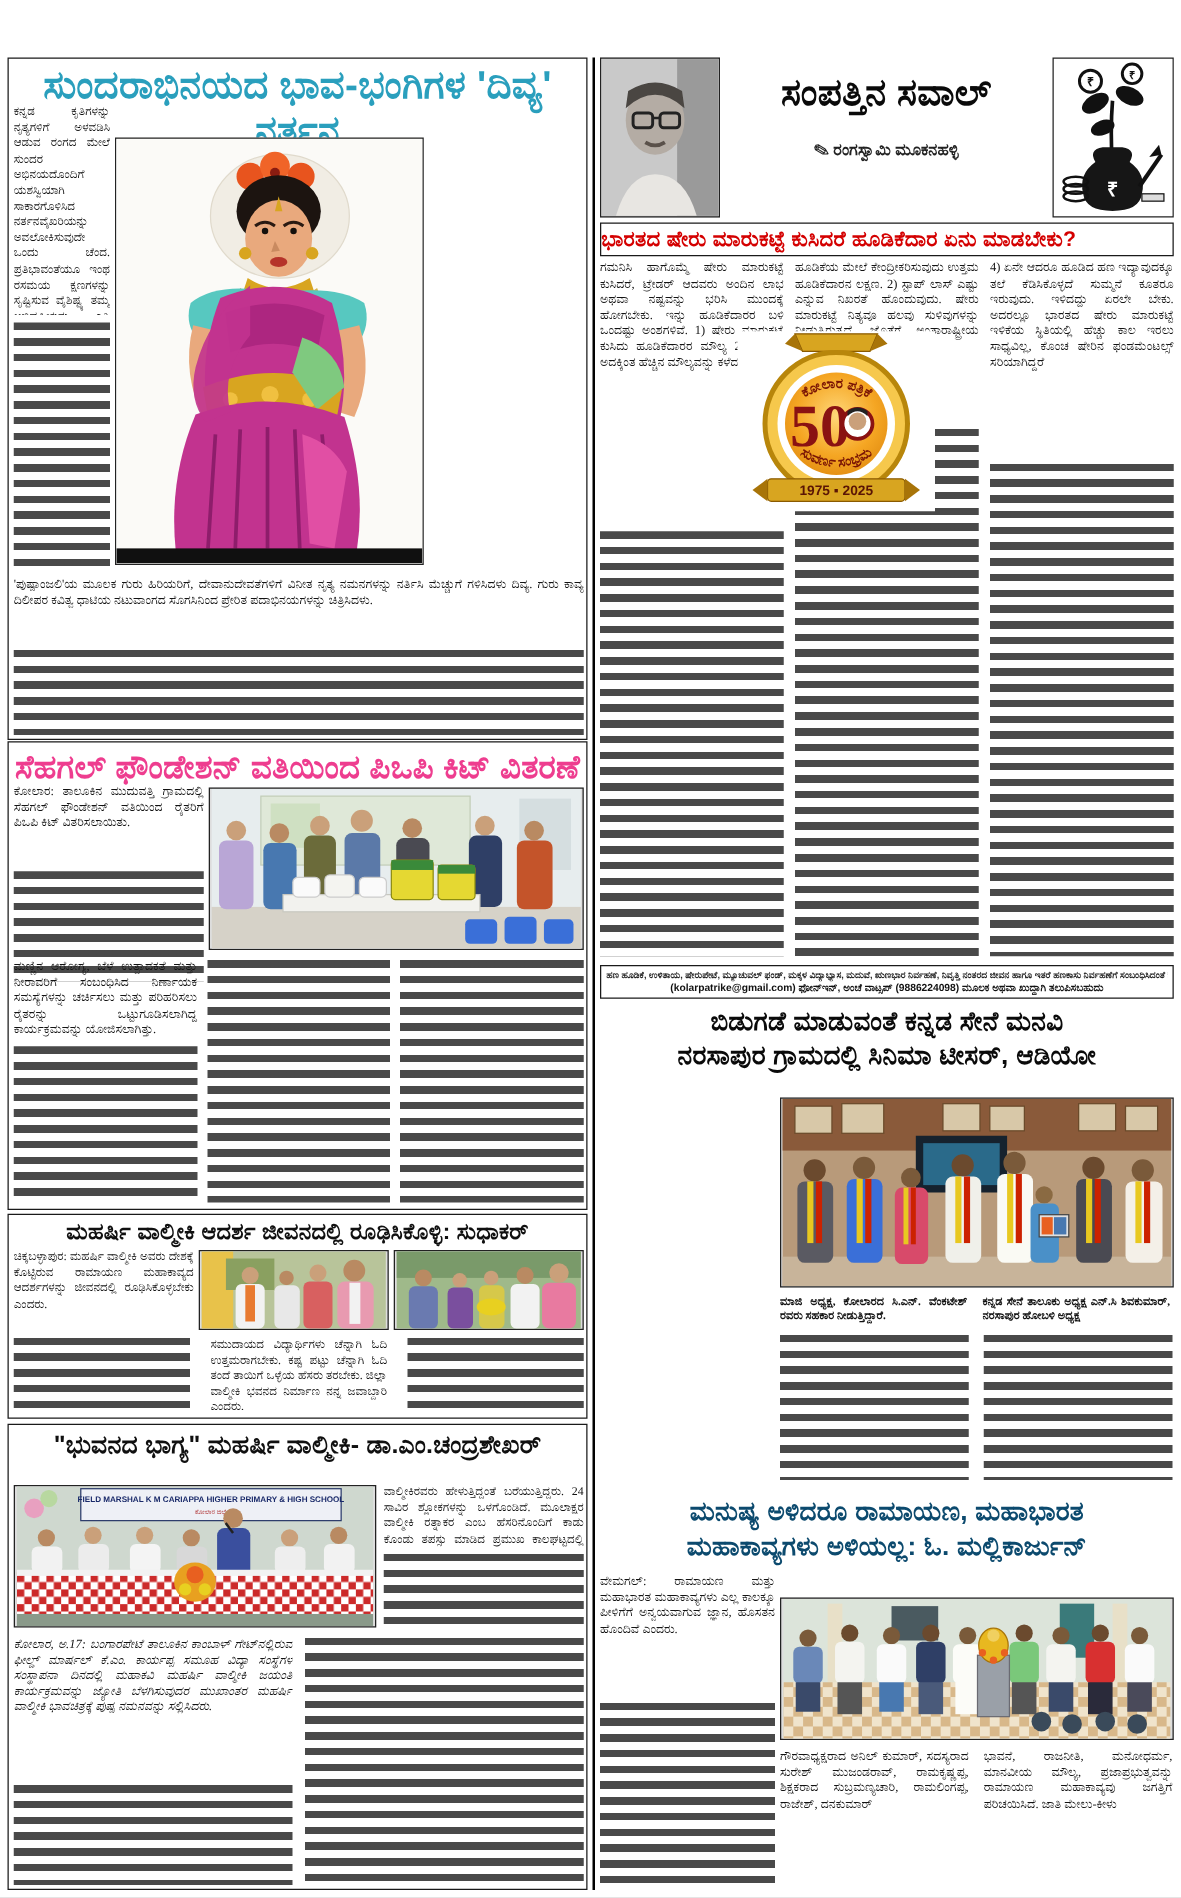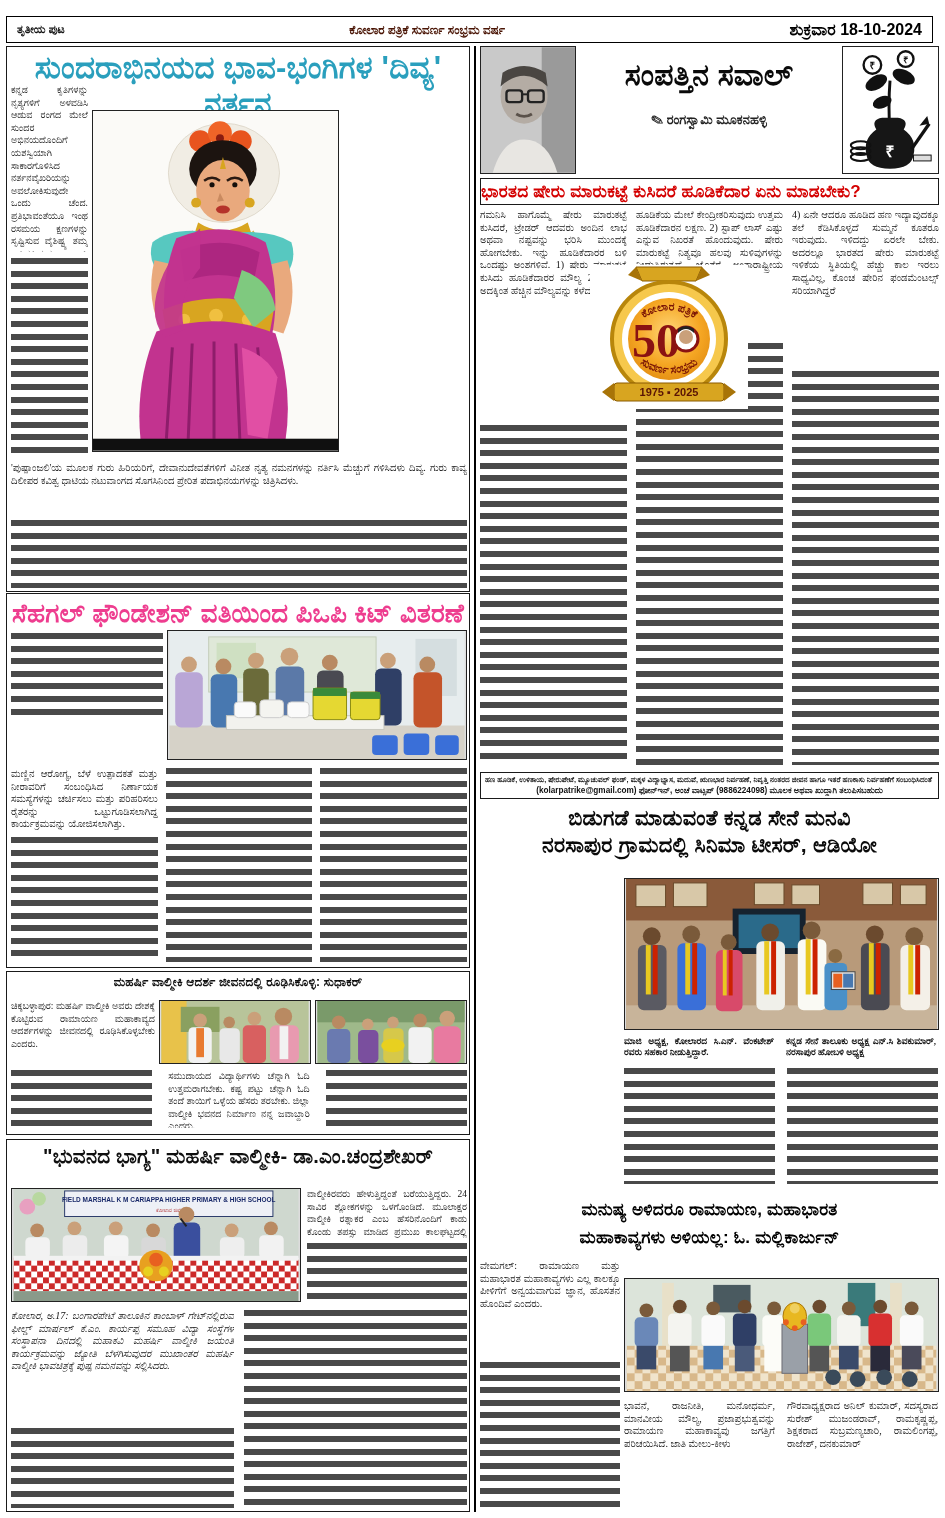--- a/index.html
+++ b/index.html
@@ -25,25 +25,20 @@
   .content{position:absolute;left:4px;right:4px;}
   
   .ph{border:1px solid #222;box-sizing:border-box;overflow:hidden;background:#ddd;}
   svg{display:block;}
 </style>
 </head>
 <body>
 
 <div class="page">
 
-  <div class="abs" id="hdr">
-    <span class="pg">ತೃತೀಯ ಪುಟ</span>
-    <span class="mast">ಕೋಲಾರ ಪತ್ರಿಕೆ ಸುವರ್ಣ ಸಂಭ್ರಮ ವರ್ಷ</span>
-    <span class="date">ಶುಕ್ರವಾರ 18-10-2024</span>
-  </div>
 
   <div class="abs" id="vdiv"></div>
 
   <div class="abs art box" style="left:6px;top:46px;width:464px;height:546px;">
     <div class="hl" style="margin-top:3px;font-size:31px;color:#2a9fbd;">ಸುಂದರಾಭಿನಯದ ಭಾವ-ಭಂಗಿಗಳ 'ದಿವ್ಯ' ನರ್ತನ</div>
     <div class="content" style="top:37px;bottom:4px;">
       <div class="abs" style="left:0;top:0;width:77px;height:372px;">
         <div class="lead" style="height:168px;font-size:9.5px;">ಕನ್ನಡ ಕೃತಿಗಳನ್ನು ನೃತ್ಯಗಳಿಗೆ ಅಳವಡಿಸಿ ಆಡುವ ರಂಗದ ಮೇಲೆ ಸುಂದರ ಅಭಿನಯದೊಂದಿಗೆ ಯಶಸ್ವಿಯಾಗಿ ಸಾಕಾರಗೊಳಿಸಿದ ನರ್ತನವೈಖರಿಯನ್ನು ಅವಲೋಕಿಸುವುದೇ ಒಂದು ಚೆಂದ. ಪ್ರತಿಭಾವಂತೆಯೂ ಇಂಥ ರಸಮಯ ಕ್ಷಣಗಳನ್ನು ಸೃಷ್ಟಿಸುವ ವೈಶಿಷ್ಟ್ಯ ತಮ್ಮ ಅಭಿವ್ಯಕ್ತಿಯನ್ನು ಎತ್ತಿ ಹಿಡಿಯುವ ನೋಟಗಳು ವಿಡುಪ. ಕಾವ್ಯ ದಿಲೀಪ್ ಪ್ರಯೋಗಶೀಲ ನೃತ್ಯ ಸಂಯೋಜಕಿ.</div>
         <div class="greek" style="height:198px;margin-top:6px;"></div>
       </div>
@@ -91,20 +86,21 @@
         <div class="lead" style="height:52px;">'ಪುಷ್ಪಾಂಜಲಿ'ಯ ಮೂಲಕ ಗುರು ಹಿರಿಯರಿಗೆ, ದೇವಾನುದೇವತೆಗಳಿಗೆ ವಿನೀತ ನೃತ್ಯ ನಮನಗಳನ್ನು ನರ್ತಿಸಿ ಮೆಚ್ಚುಗೆ ಗಳಿಸಿದಳು ದಿವ್ಯ. ಗುರು ಕಾವ್ಯ ದಿಲೀಪರ ಕವಿತ್ವ ಧಾಟಿಯ ನಟುವಾಂಗದ ಸೊಗಸಿನಿಂದ ಪ್ರೇರಿತ ಪದಾಭಿನಯಗಳನ್ನು ಚಿತ್ರಿಸಿದಳು.</div>
         <div class="greek" style="height:68px;margin-top:6px;"></div>
       </div>
     </div>
   </div>
 
   <div class="abs art box" style="left:6px;top:593px;width:464px;height:375px;">
     <div class="hl" style="margin-top:4px;font-size:26px;color:#ee3d8f;">ಸೆಹಗಲ್ ಫೌಂಡೇಶನ್ ವತಿಯಿಂದ ಪಿಒಪಿ ಕಿಟ್ ವಿತರಣೆ</div>
     <div class="content" style="top:34px;bottom:4px;">
       <div class="abs" style="left:0;top:0;width:152px;height:158px;">
+        <div class="lead" style="height:64px;">ಕೋಲಾರ: ತಾಲೂಕಿನ ಮುದುವತ್ತಿ ಗ್ರಾಮದಲ್ಲಿ ಸೆಹಗಲ್ ಫೌಂಡೇಶನ್ ವತಿಯಿಂದ ರೈತರಿಗೆ ಪಿಒಪಿ ಕಿಟ್ ವಿತರಿಸಲಾಯಿತು.</div>
         <div class="greek" style="height:88px;margin-top:5px;"></div>
       </div>
 
       <div class="abs ph" style="left:156px;top:2px;width:300px;height:130px;">
         <svg viewBox="0 0 300 130" width="100%" height="100%">
           <rect width="300" height="130" fill="#e7edee"></rect>
           <rect x="40" y="6" width="170" height="56" fill="#dfe8d8" stroke="#c2cdb8"></rect>
           <rect x="48" y="12" width="40" height="36" fill="#cfe0c2"></rect>
           <rect x="250" y="8" width="42" height="58" fill="#d5dee0"></rect>
           <rect y="96" width="300" height="34" fill="#d6d2c8"></rect>
@@ -144,21 +140,21 @@
           <div class="lead" style="height:64px;">ಮಣ್ಣಿನ ಆರೋಗ್ಯ, ಬೆಳೆ ಉತ್ಪಾದಕತೆ ಮತ್ತು ನೀರಾವರಿಗೆ ಸಂಬಂಧಿಸಿದ ನಿರ್ಣಾಯಕ ಸಮಸ್ಯೆಗಳನ್ನು ಚರ್ಚಿಸಲು ಮತ್ತು ಪರಿಹರಿಸಲು ರೈತರನ್ನು ಒಟ್ಟುಗೂಡಿಸಲಾಗಿದ್ದ ಕಾರ್ಯಕ್ರಮವನ್ನು ಯೋಜಿಸಲಾಗಿತ್ತು.</div>
           <div class="greek" style="height:124px;margin-top:5px;"></div>
         </div>
         <div style="width:147px;" class="greek"></div>
         <div style="width:147px;" class="greek"></div>
       </div>
     </div>
   </div>
 
   <div class="abs art box" style="left:6px;top:971px;width:464px;height:164px;">
-    <div class="hl" style="margin-top:3px;font-size:12px;color:#101010;">ಮಹರ್ಷಿ ವಾಲ್ಮೀಕಿ ಆದರ್ಶ ಜೀವನದಲ್ಲಿ ರೂಢಿಸಿಕೊಳ್ಳಿ: ಸುಧಾಕರ್</div>
+    <div class="hl" style="margin-top:3px;font-size:18px;color:#101010;">ಮಹರ್ಷಿ ವಾಲ್ಮೀಕಿ ಆದರ್ಶ ಜೀವನದಲ್ಲಿ ರೂಢಿಸಿಕೊಳ್ಳಿ: ಸುಧಾಕರ್</div>
     <div class="content" style="top:28px;bottom:4px;">
       <div class="abs" style="left:0;top:0;width:144px;height:64px;">
         <div class="lead" style="height:64px;font-size:9.5px;">ಚಿಕ್ಕಬಳ್ಳಾಪುರ: ಮಹರ್ಷಿ ವಾಲ್ಮೀಕಿ ಅವರು ದೇಶಕ್ಕೆ ಕೊಟ್ಟಿರುವ ರಾಮಾಯಣ ಮಹಾಕಾವ್ಯದ ಆದರ್ಶಗಳನ್ನು ಜೀವನದಲ್ಲಿ ರೂಢಿಸಿಕೊಳ್ಳಬೇಕು ಎಂದರು.</div>
       </div>
       <div class="abs ph" style="left:148px;top:0;width:152px;height:64px;">
         <svg viewBox="0 0 152 64" width="100%" height="100%">
           <rect width="152" height="64" fill="#b8c49a"></rect>
           <rect x="0" y="0" width="26" height="64" fill="#e8c24a"></rect>
           <rect x="20" y="6" width="40" height="26" fill="#8aa060"></rect>
           <g>
@@ -441,21 +437,21 @@
       <div class="cap" style="width:150px;">ಮಾಜಿ ಅಧ್ಯಕ್ಷ, ಕೋಲಾರದ ಸಿ.ಎನ್. ವೆಂಕಟೇಶ್ ರವರು ಸಹಕಾರ ನೀಡುತ್ತಿದ್ದಾರೆ.</div>
       <div class="cap" style="width:150px;">ಕನ್ನಡ ಸೇನೆ ತಾಲೂಕು ಅಧ್ಯಕ್ಷ ಎನ್.ಸಿ ಶಿವಕುಮಾರ್, ನರಸಾಪುರ ಹೋಬಳಿ ಅಧ್ಯಕ್ಷ</div>
     </div>
     <div class="abs" style="left:144px;top:268px;width:315px;height:116px;display:flex;gap:12px;">
       <div style="width:151px;" class="greek"></div>
       <div style="width:151px;" class="greek"></div>
     </div>
   </div>
 
   <div class="abs" style="left:480px;top:1190px;width:459px;height:322px;">
-    <div class="hl" style="font-size:17px;line-height:28px;color:#000000;margin-top:6px;">
+    <div class="hl" style="font-size:21px;line-height:28px;color:#0c4a6e;margin-top:6px;">
       <div>ಮನುಷ್ಯ ಅಳಿದರೂ ರಾಮಾಯಣ, ಮಹಾಭಾರತ</div>
       <div>ಮಹಾಕಾವ್ಯಗಳು ಅಳಿಯಲ್ಲ: ಓ. ಮಲ್ಲಿಕಾರ್ಜುನ್</div>
     </div>
     <div class="abs" style="left:0;top:70px;width:140px;height:248px;">
       <div class="lead" style="height:96px;">ವೇಮಗಲ್: ರಾಮಾಯಣ ಮತ್ತು ಮಹಾಭಾರತ ಮಹಾಕಾವ್ಯಗಳು ಎಲ್ಲ ಕಾಲಕ್ಕೂ ಪೀಳಿಗೆಗೆ ಅನ್ವಯವಾಗುವ ಜ್ಞಾನ, ಹೊಸತನ ಹೊಂದಿವೆ ಎಂದರು.</div>
       <div class="greek" style="height:146px;margin-top:6px;"></div>
     </div>
 
     <div class="abs ph" style="left:144px;top:88px;width:315px;height:114px;">
       <svg viewBox="0 0 315 114" width="100%" height="100%">
@@ -512,21 +508,21 @@
         <g fill="#3a4a5a">
             <circle cx="210" cy="100" r="8"></circle>
             <circle cx="235" cy="102" r="8"></circle>
             <circle cx="262" cy="100" r="8"></circle>
             <circle cx="288" cy="102" r="8"></circle>
           </g>
       </svg>
     </div>
     <div class="abs" style="left:144px;top:210px;width:315px;height:108px;display:flex;gap:12px;">
       <div style="width:151px;">
+        <div class="lead" style="height:106px;">ಗೌರವಾಧ್ಯಕ್ಷರಾದ ಅನಿಲ್ ಕುಮಾರ್, ಸದಸ್ಯರಾದ ಸುರೇಶ್ ಮುಜಂಡರಾವ್, ರಾಮಕೃಷ್ಣಪ್ಪ, ಶಿಕ್ಷಕರಾದ ಸುಬ್ರಮಣ್ಯಚಾರಿ, ರಾಮಲಿಂಗಪ್ಪ, ರಾಜೇಶ್, ದನಕುಮಾರ್</div>
+      </div>
+      <div style="width:151px;">
         <div class="lead" style="height:106px;">ಭಾವನೆ, ರಾಜನೀತಿ, ಮನೋಧರ್ಮ, ಮಾನವೀಯ ಮೌಲ್ಯ, ಪ್ರಜಾಪ್ರಭುತ್ವವನ್ನು ರಾಮಾಯಣ ಮಹಾಕಾವ್ಯವು ಜಗತ್ತಿಗೆ ಪರಿಚಯಿಸಿದೆ. ಜಾತಿ ಮೇಲು-ಕೀಳು</div>
       </div>
-      <div style="width:151px;">
-        <div class="lead" style="height:106px;">ಗೌರವಾಧ್ಯಕ್ಷರಾದ ಅನಿಲ್ ಕುಮಾರ್, ಸದಸ್ಯರಾದ ಸುರೇಶ್ ಮುಜಂಡರಾವ್, ರಾಮಕೃಷ್ಣಪ್ಪ, ಶಿಕ್ಷಕರಾದ ಸುಬ್ರಮಣ್ಯಚಾರಿ, ರಾಮಲಿಂಗಪ್ಪ, ರಾಜೇಶ್, ದನಕುಮಾರ್</div>
-      </div>
     </div>
   </div>
 
 </div>
 
 </body></html>

